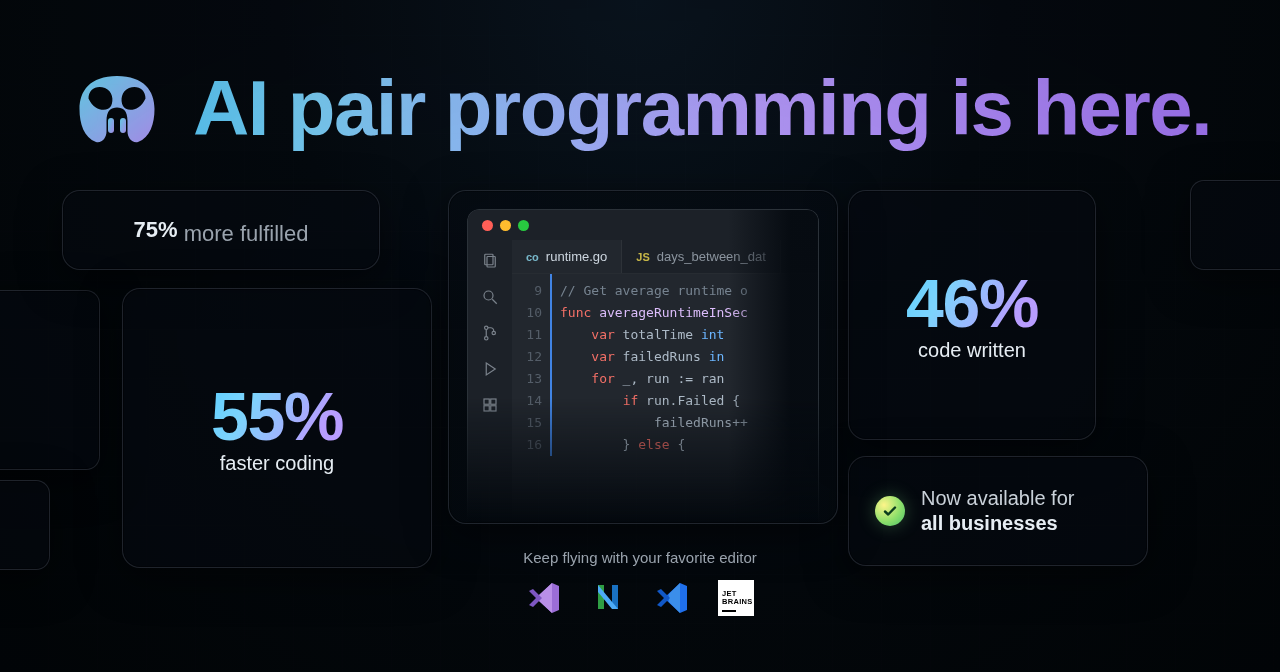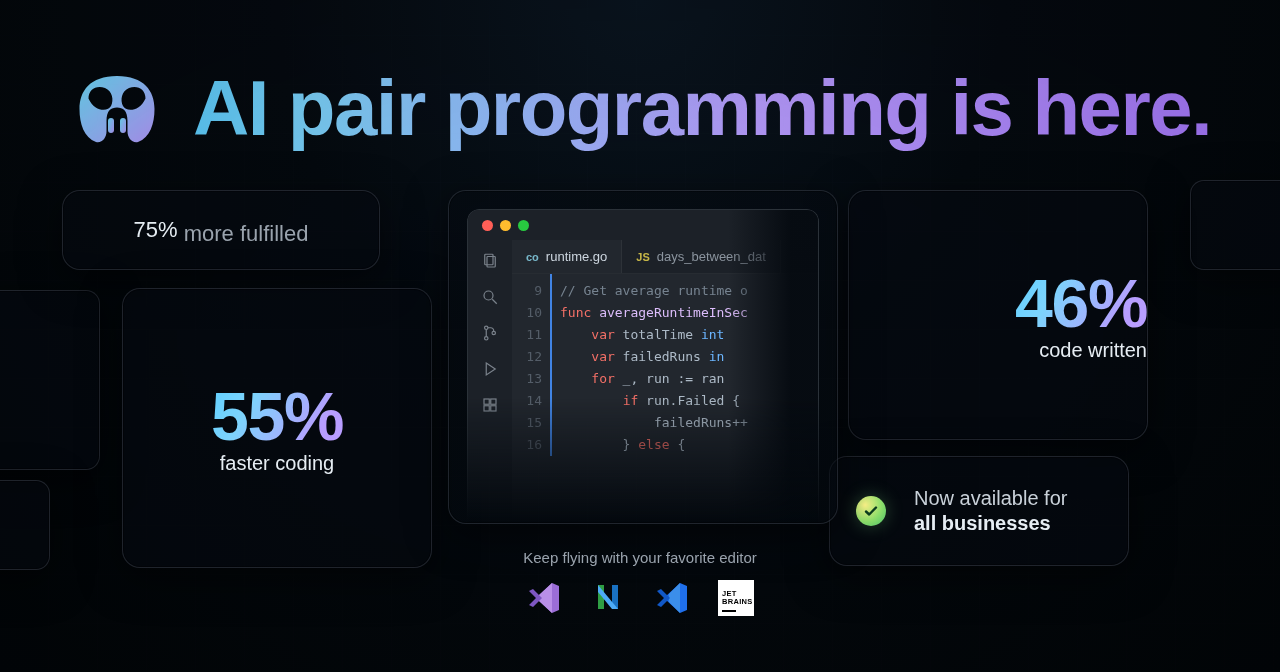--- a/index.html
+++ b/index.html
@@ -62,53 +62,53 @@
   .frag-tl { left: -30px; top: 100px; width: 130px; height: 180px; border-radius: 14px; }
   .frag-tl2 { left: -30px; top: 290px; width: 80px;  height: 90px; border-radius: 14px; }
   .frag-tr { right: -30px; top: -10px; width: 120px; height: 90px; border-radius: 14px; }
 
   
   .stat-fulfilled {
     left: 62px; top: 0; width: 318px; height: 80px;
     display: flex; align-items: center; justify-content: center;
     font-size: 22px; color: #e6edf3;
   }
-  .stat-fulfilled .num { font-weight: 400; }
+  .stat-fulfilled .num { font-weight: 700; }
   .stat-fulfilled .label { color: #9aa3ad; margin-left: 6px; margin-top: 7px; }
 
   
   .stat-faster {
     left: 122px; top: 98px; width: 310px; height: 280px;
     display: flex; flex-direction: column; align-items: center; justify-content: center;
   }
 
   
   .stat-written {
-    left: 848px; top: 0; width: 300px; height: 250px;
-    display: flex; flex-direction: column; align-items: flex-end; justify-content: center;
+    left: 848px; top: 0; width: 248px; height: 250px;
+    display: flex; flex-direction: column; align-items: center; justify-content: center;
   }
 
   .big-pct {
     font-size: 68px;
     font-weight: 700;
     letter-spacing: -0.02em;
     background: linear-gradient(120deg, #5fd0ff 0%, #7dd3fc 30%, #b89dff 80%);
     -webkit-background-clip: text;
     background-clip: text;
     color: transparent;
     line-height: 1;
   }
   .stat-label {
     font-size: 20px; color: #e6edf3; margin-top: 2px; font-weight: 500;
   }
 
   
   .avail {
-    left: 829px; top: 266px; width: 300px; height: 110px;
-    display: flex; align-items: center; gap: 28px; padding: 0 26px;
+    left: 848px; top: 266px; width: 300px; height: 110px;
+    display: flex; align-items: center; gap: 16px; padding: 0 26px;
   }
   .check {
     width: 30px; height: 30px; border-radius: 50%;
     background: radial-gradient(circle at 30% 30%, #fff68a, #8fe06b 55%, #49c06b);
     display: flex; align-items: center; justify-content: center;
     box-shadow: 0 0 18px rgba(150,255,150,.25);
   }
   .avail-text { font-size: 20px; line-height: 1.25; }
   .avail-text .sub { color: #c9d1d9; display: block; font-weight: 400; }
   .avail-text .main { font-weight: 700; }

